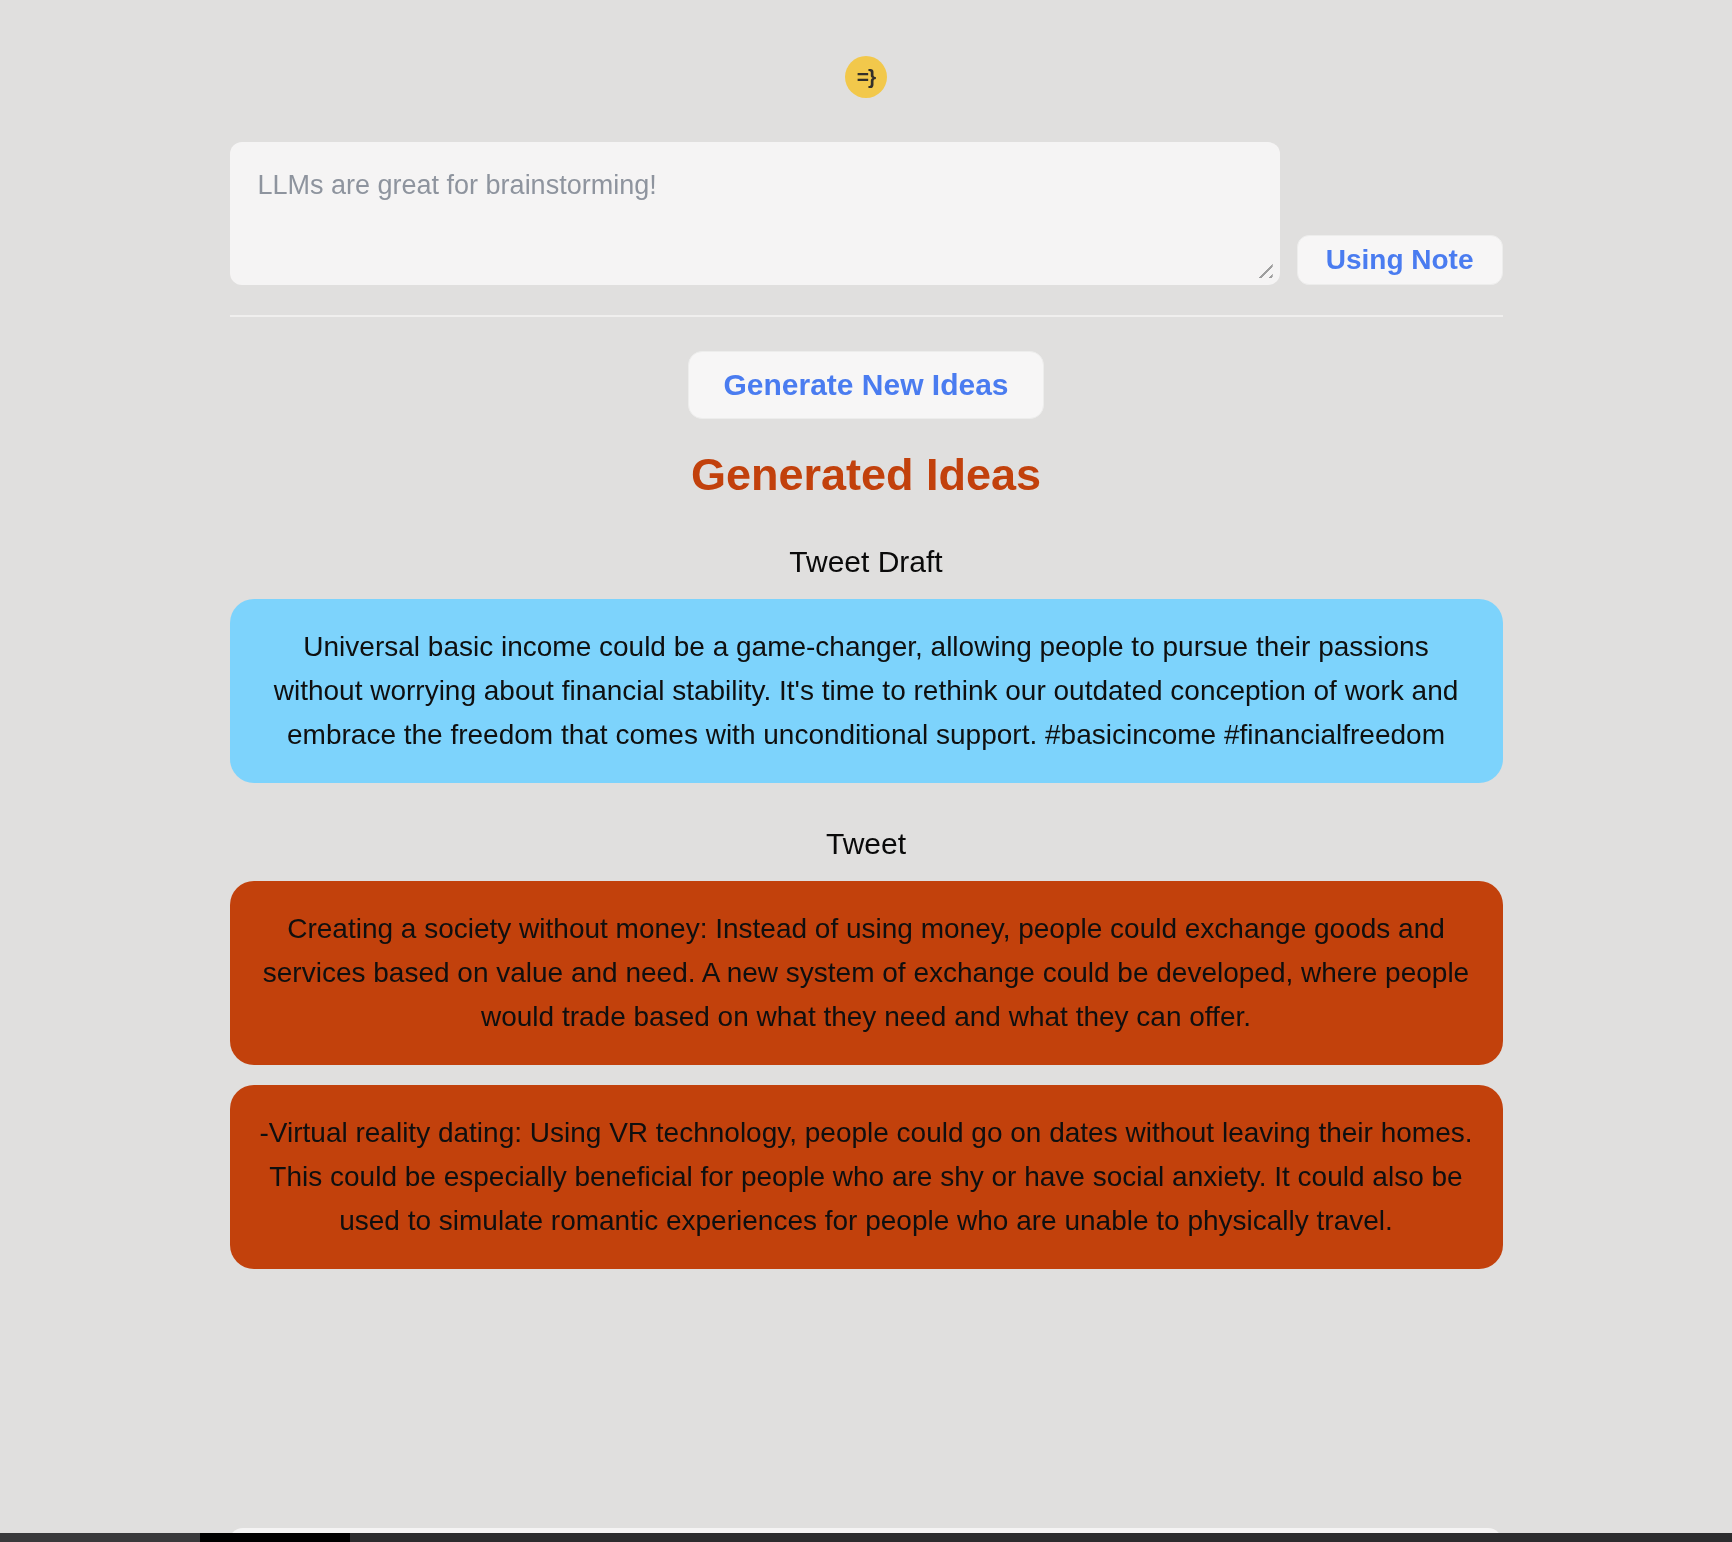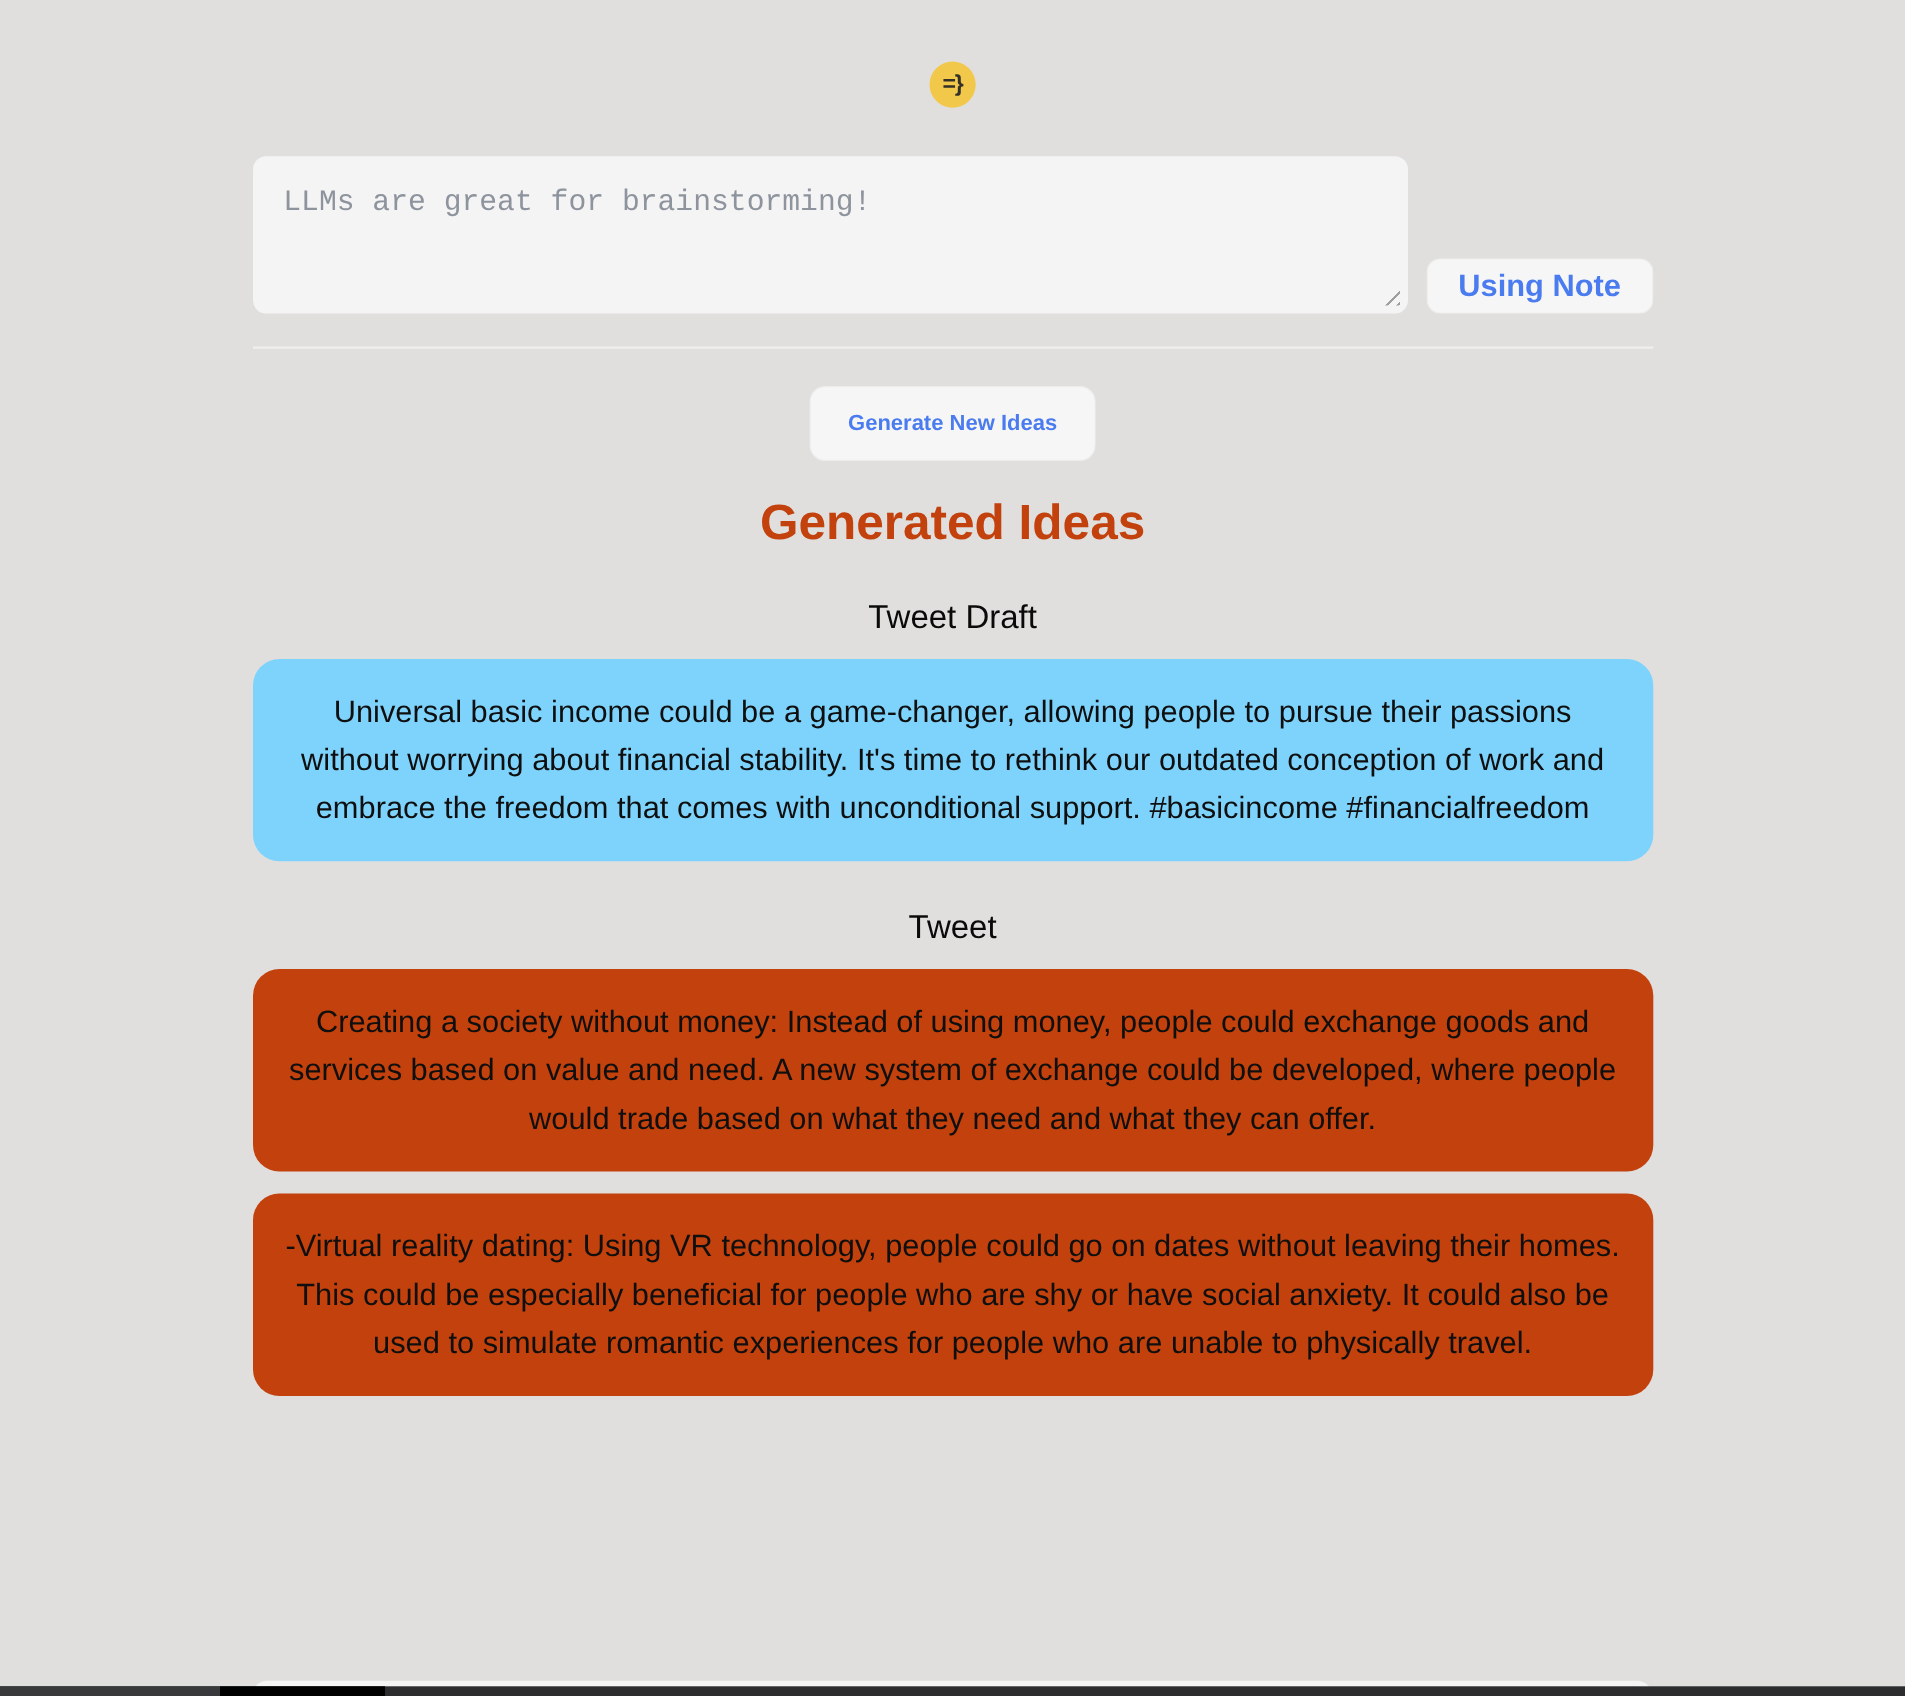--- a/index.html
+++ b/index.html
@@ -18,42 +18,42 @@
     display:flex;align-items:center;justify-content:center;
     font-weight:700;font-size:21px;color:#33302a;
     letter-spacing:-1px;
   }
   .note-row{display:flex;align-items:flex-end;gap:17px;margin-top:44px;}
   .note-wrap{position:relative;flex:1;display:flex;}
   textarea.note{
     flex:1;height:143px;box-sizing:border-box;
     background:#f5f4f4;border:none;border-radius:12px;
     padding:28px 28px;
-    font-family:Liberation Mono, monospace;
+    font-family:Liberation Sans, sans-serif;
     font-size:27px;color:#a21caf;
     resize:none;outline:none;
   }
   textarea.note::placeholder{color:#8e949e;}
   .resize-handle{
     position:absolute;right:7px;bottom:7px;width:17px;height:17px;
     pointer-events:none;
     background:repeating-linear-gradient(135deg,#8f8f8f 0 2px,transparent 2px 7px);
     clip-path:polygon(100% 0,100% 100%,0 100%);
     opacity:.85;
   }
   .btn{
     background:#f7f6f6;border:1px solid #ededec;border-radius:12px;
     color:#4a7cf0;font-weight:700;cursor:pointer;
     font-family:"Liberation Sans", sans-serif;
   }
   .save-btn{height:50px;padding:0 28px;font-size:28px;}
   .divider{height:2px;background:#f0efee;border:none;margin:30px 0 0;}
   .generate-btn{
     display:block;margin:34px auto 0;
-    height:68px;padding:0 34px;font-size:20px;border-radius:14px;
+    height:68px;padding:0 34px;font-size:30px;border-radius:14px;
   }
   h1.page-title{
     font-size:45px;font-weight:700;text-align:center;
     margin:30px 0 0;color:#c2410c;
   }
   .section-label{
     font-size:30px;font-weight:400;text-align:center;
     margin:44px 0 0;color:#0a0a0a;
   }
   .card{

